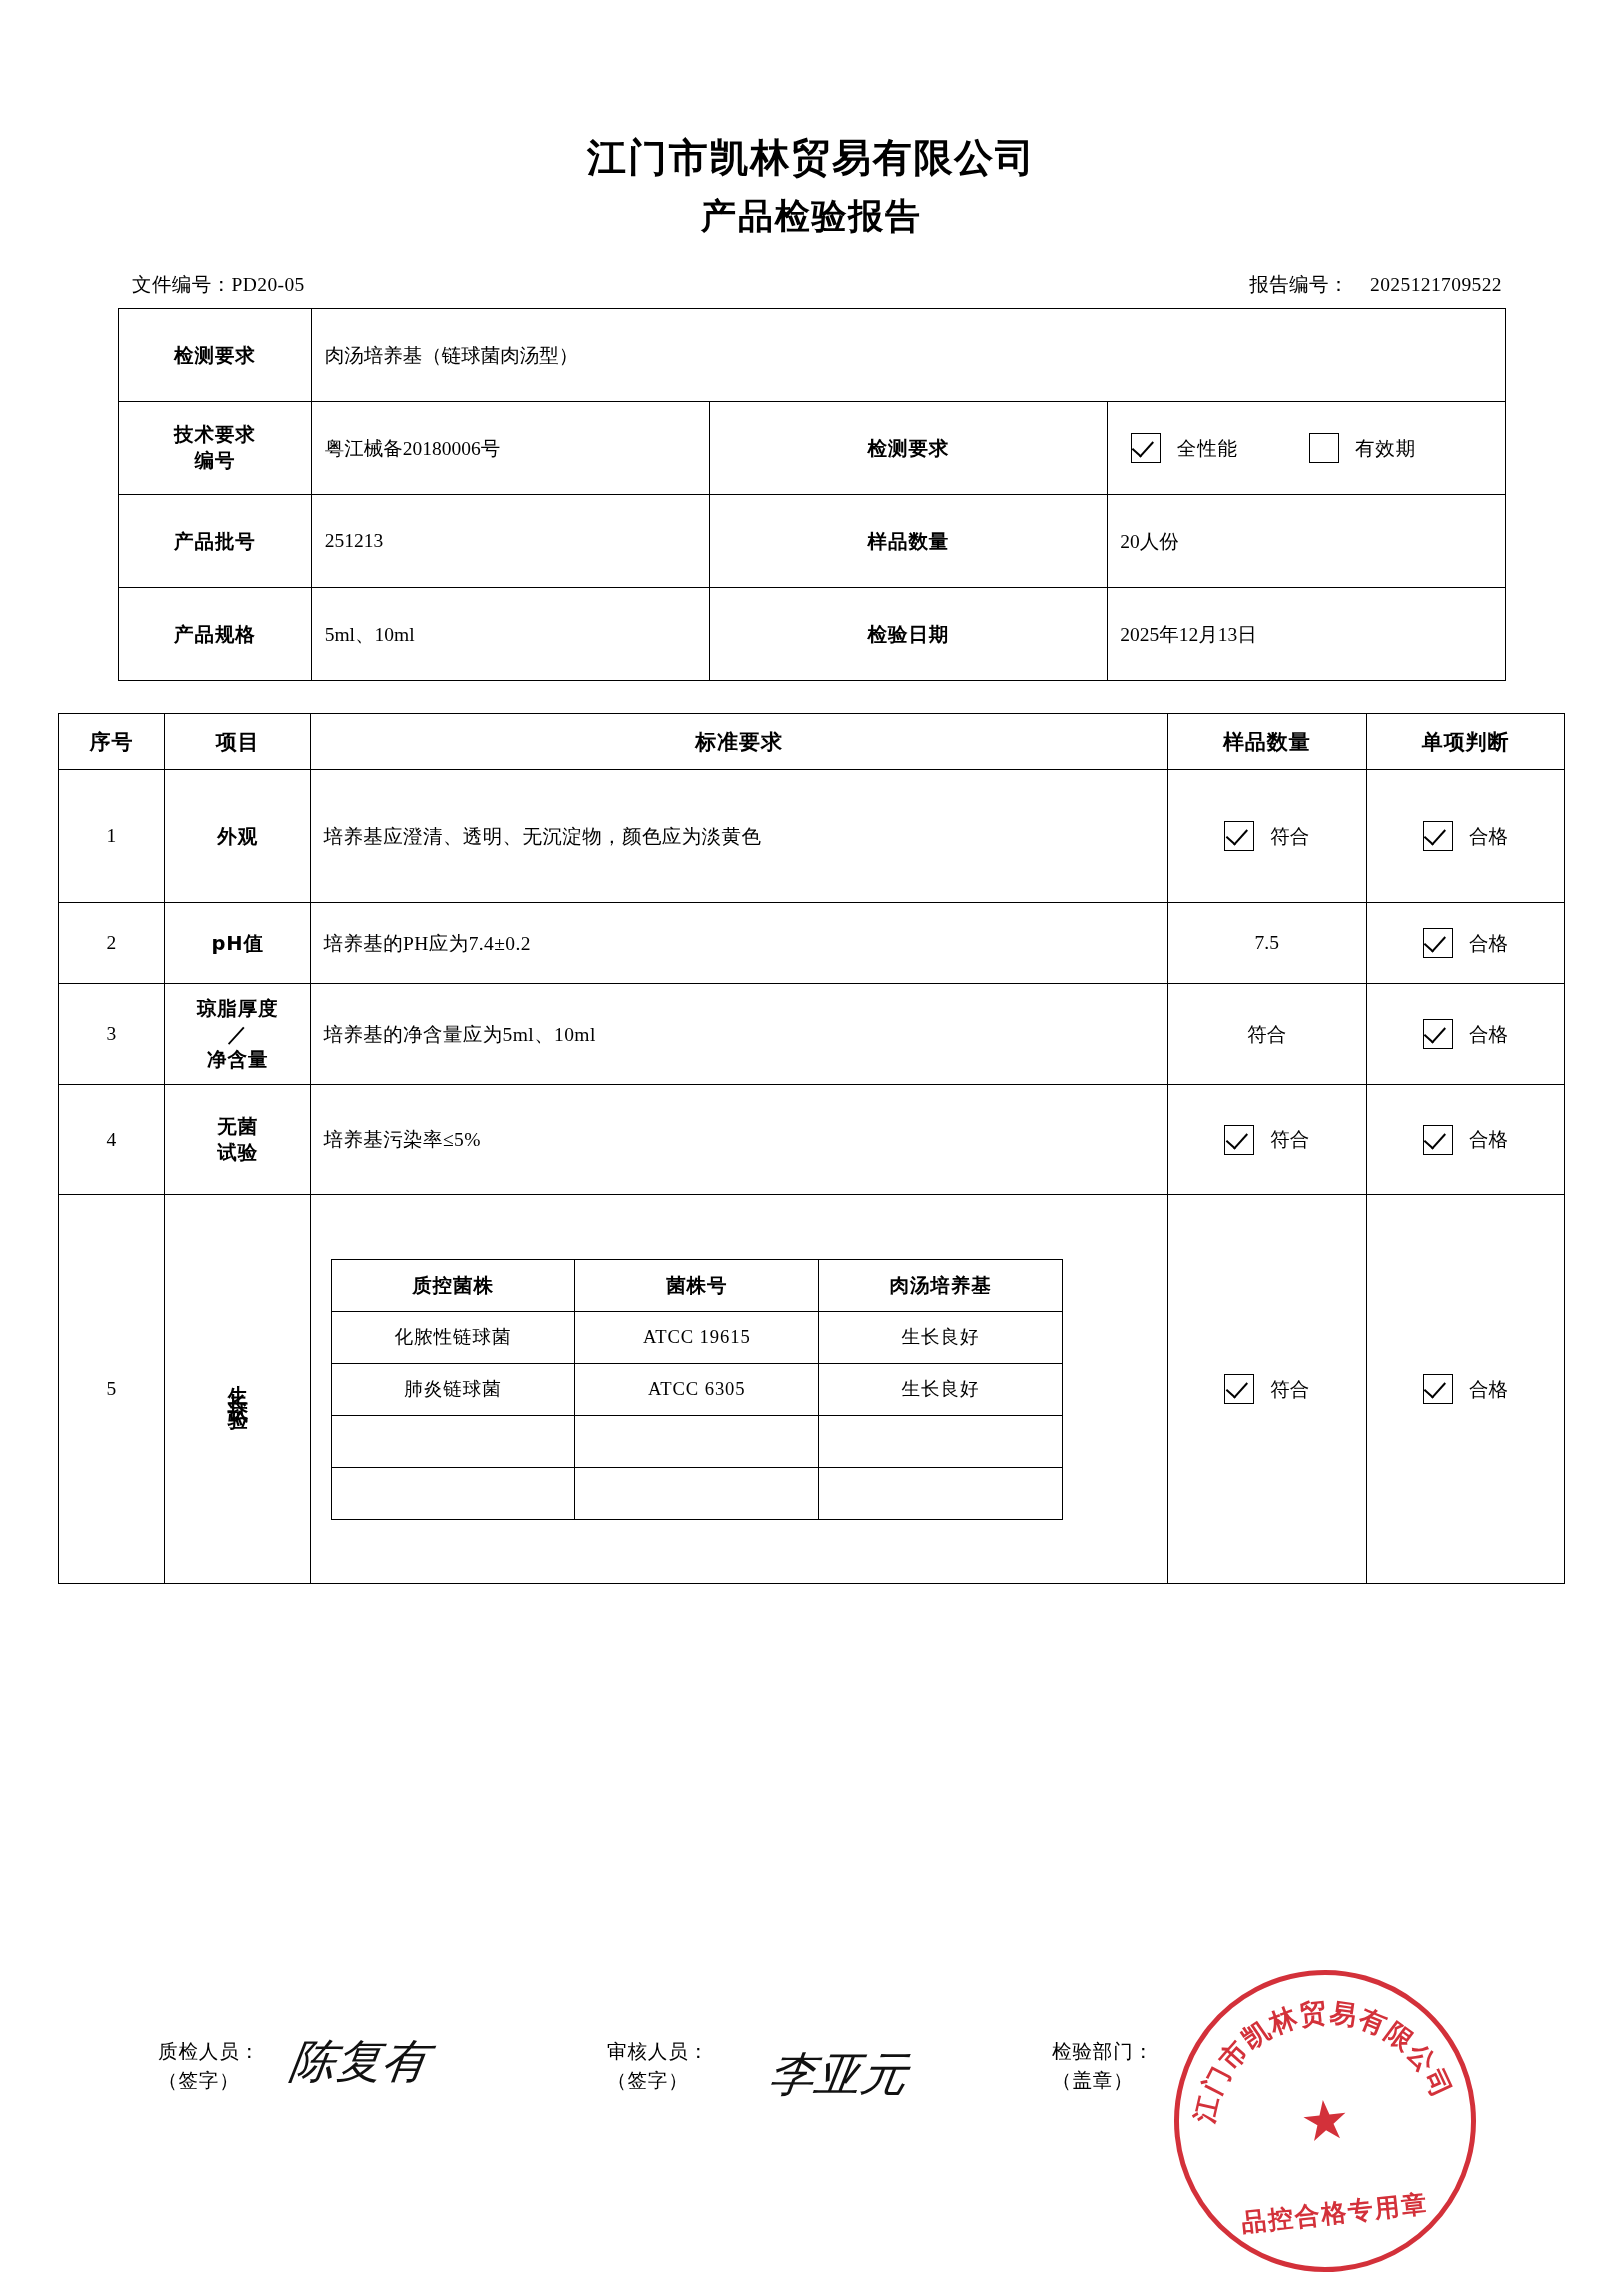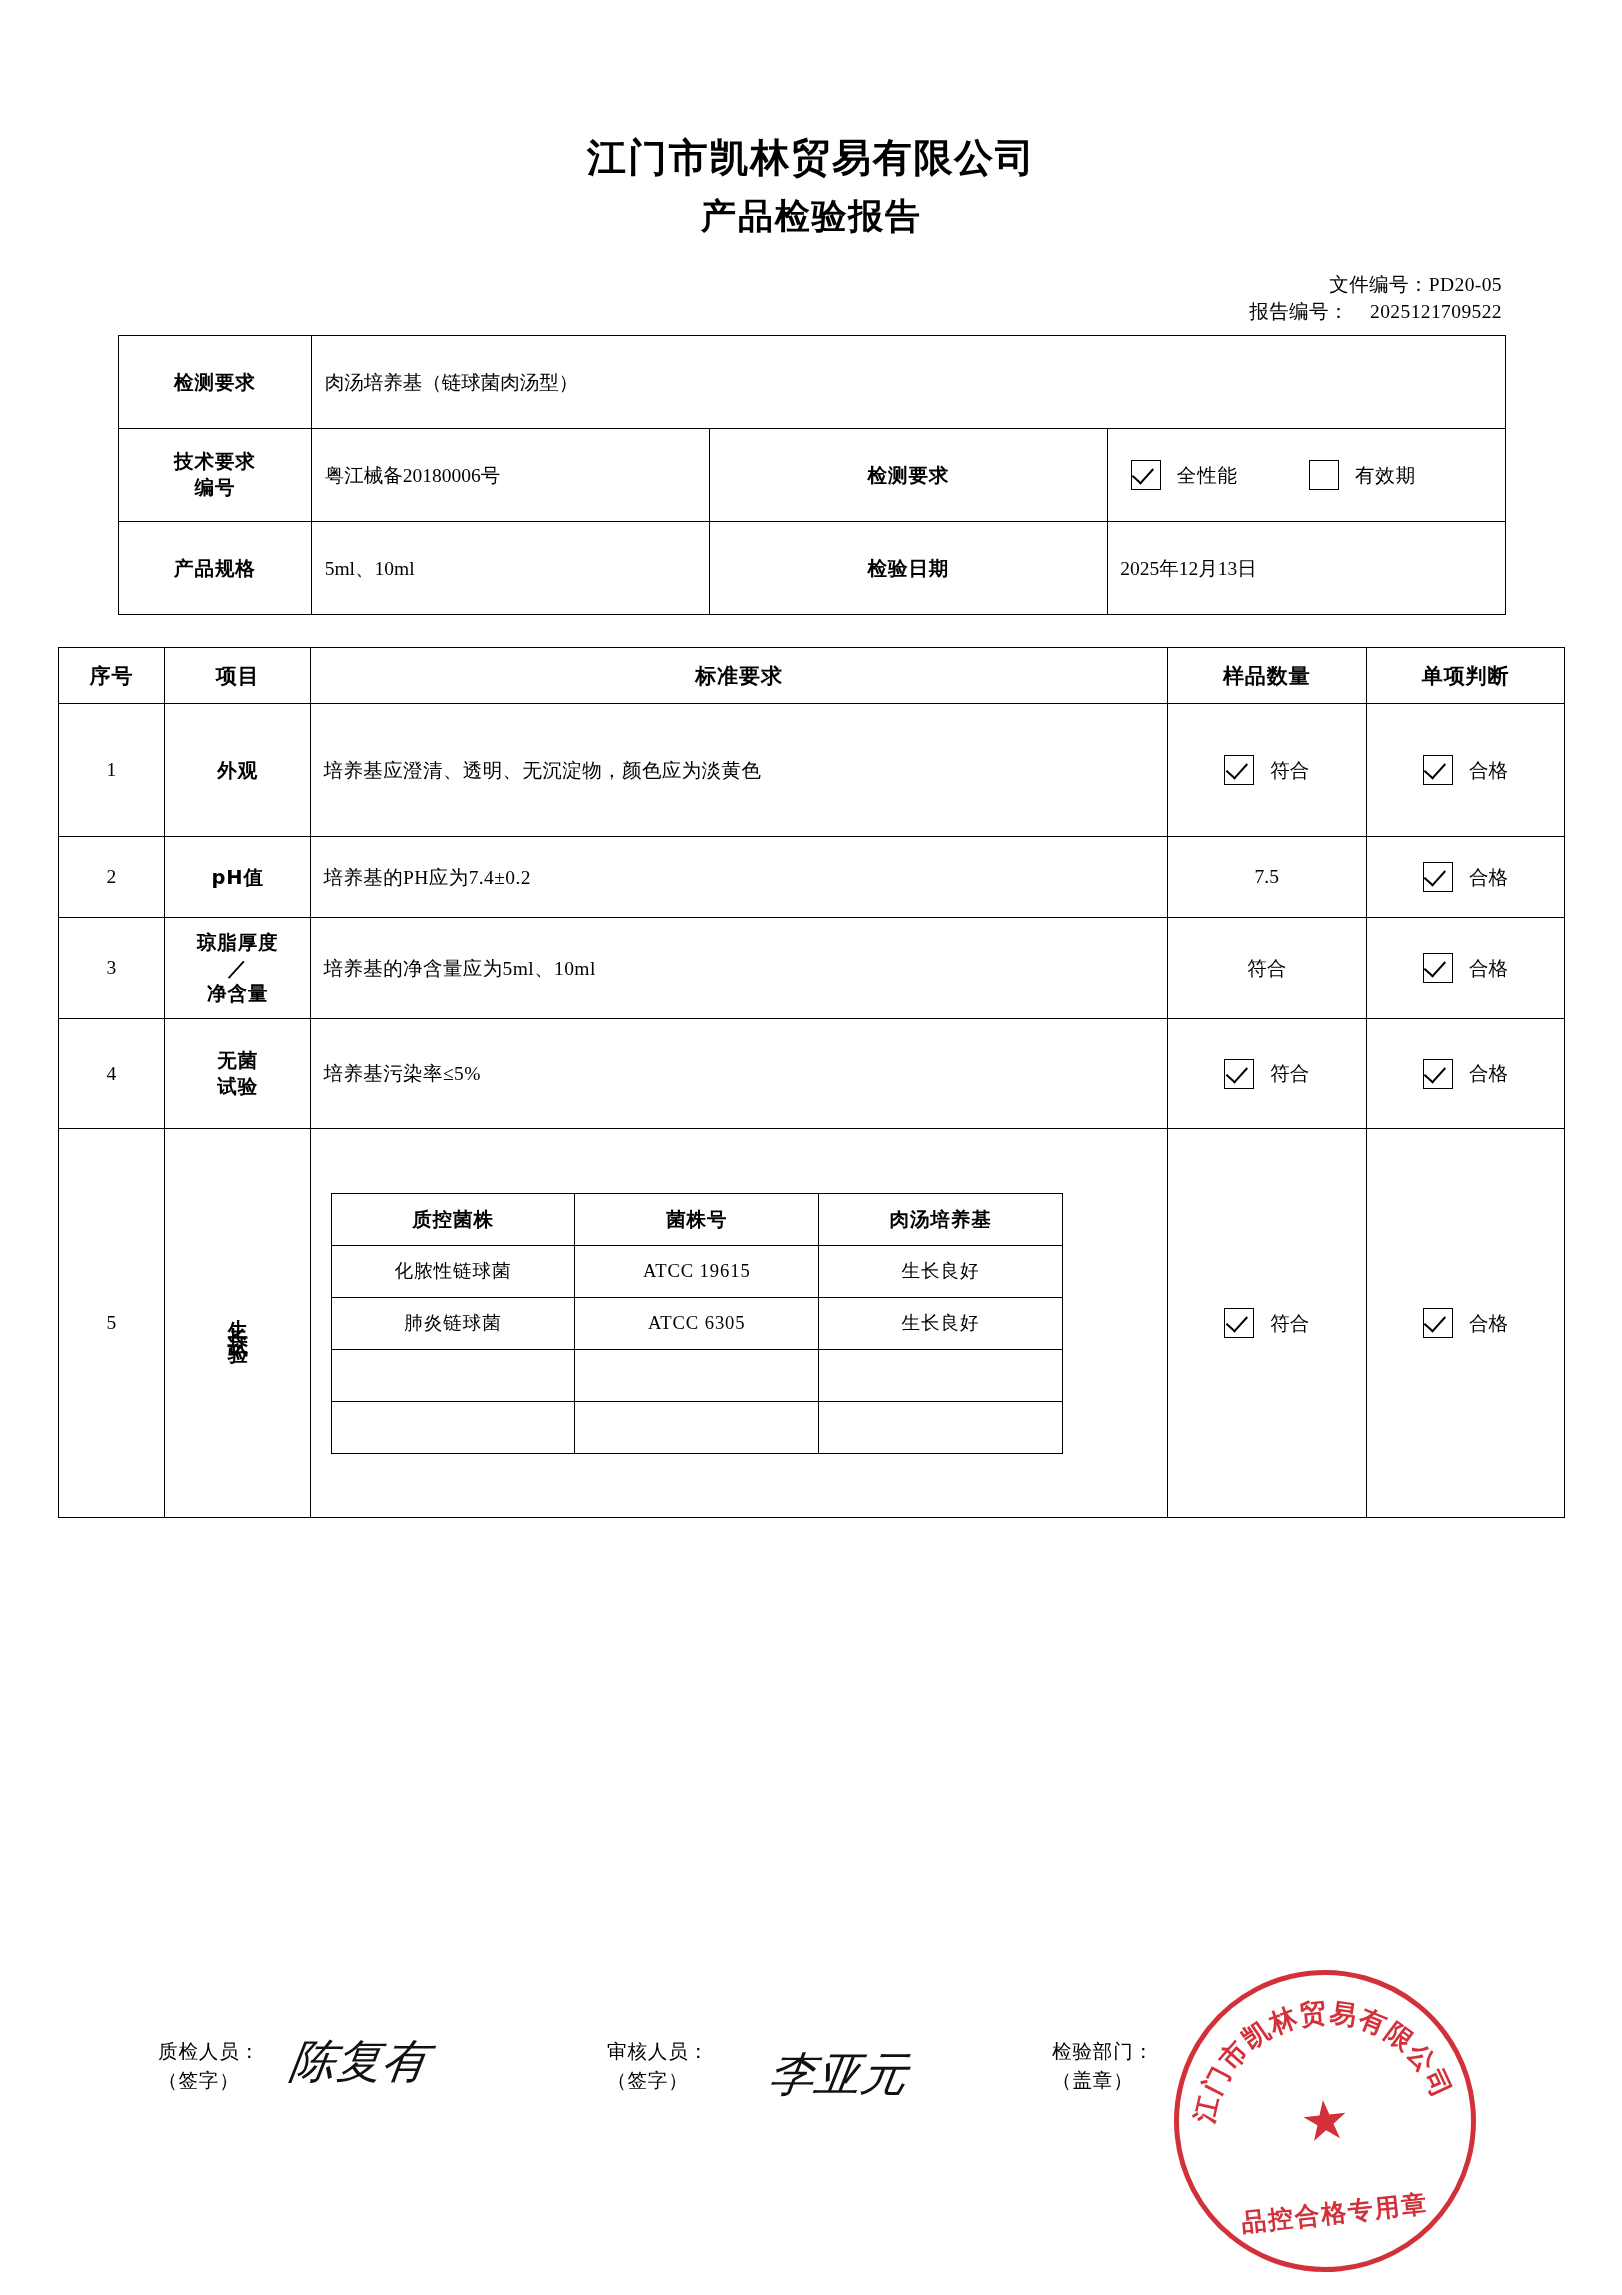--- a/index.html
+++ b/index.html
@@ -44,21 +44,20 @@
     font-family: "DejaVu Sans", "Liberation Sans", sans-serif;
   }
 
   .meta-row {
     display: flex;
     justify-content: space-between;
     align-items: flex-end;
     margin: 30px 113px 10.6px 124px;
     font-size: 19.5px;
     letter-spacing: 0.4px;
-    flex-direction: column;
   }
   .meta-left, .meta-right {
     white-space: nowrap;
   }
   .meta-right .meta-label {
     margin-right: 16px;
   }
 
   
   table.doc {
@@ -323,20 +322,26 @@
             <div class="cb-item">
               <span class="checkbox checked"></span>
               <span class="cb-text">全性能</span>
             </div>
             <div class="cb-item">
               <span class="checkbox"></span>
               <span class="cb-text">有效期</span>
             </div>
           </div>
         </td>
+      </tr>
+      <tr>
+        <td class="lbl">产品批号</td>
+        <td class="val">251213</td>
+        <td class="lbl">样品数量</td>
+        <td class="val">20人份</td>
       </tr>
       <tr>
         <td class="lbl">产品规格</td>
         <td class="val">5ml、10ml</td>
         <td class="lbl">检验日期</td>
         <td class="val">2025年12月13日</td>
       </tr>
     </tbody>
   </table>
 

